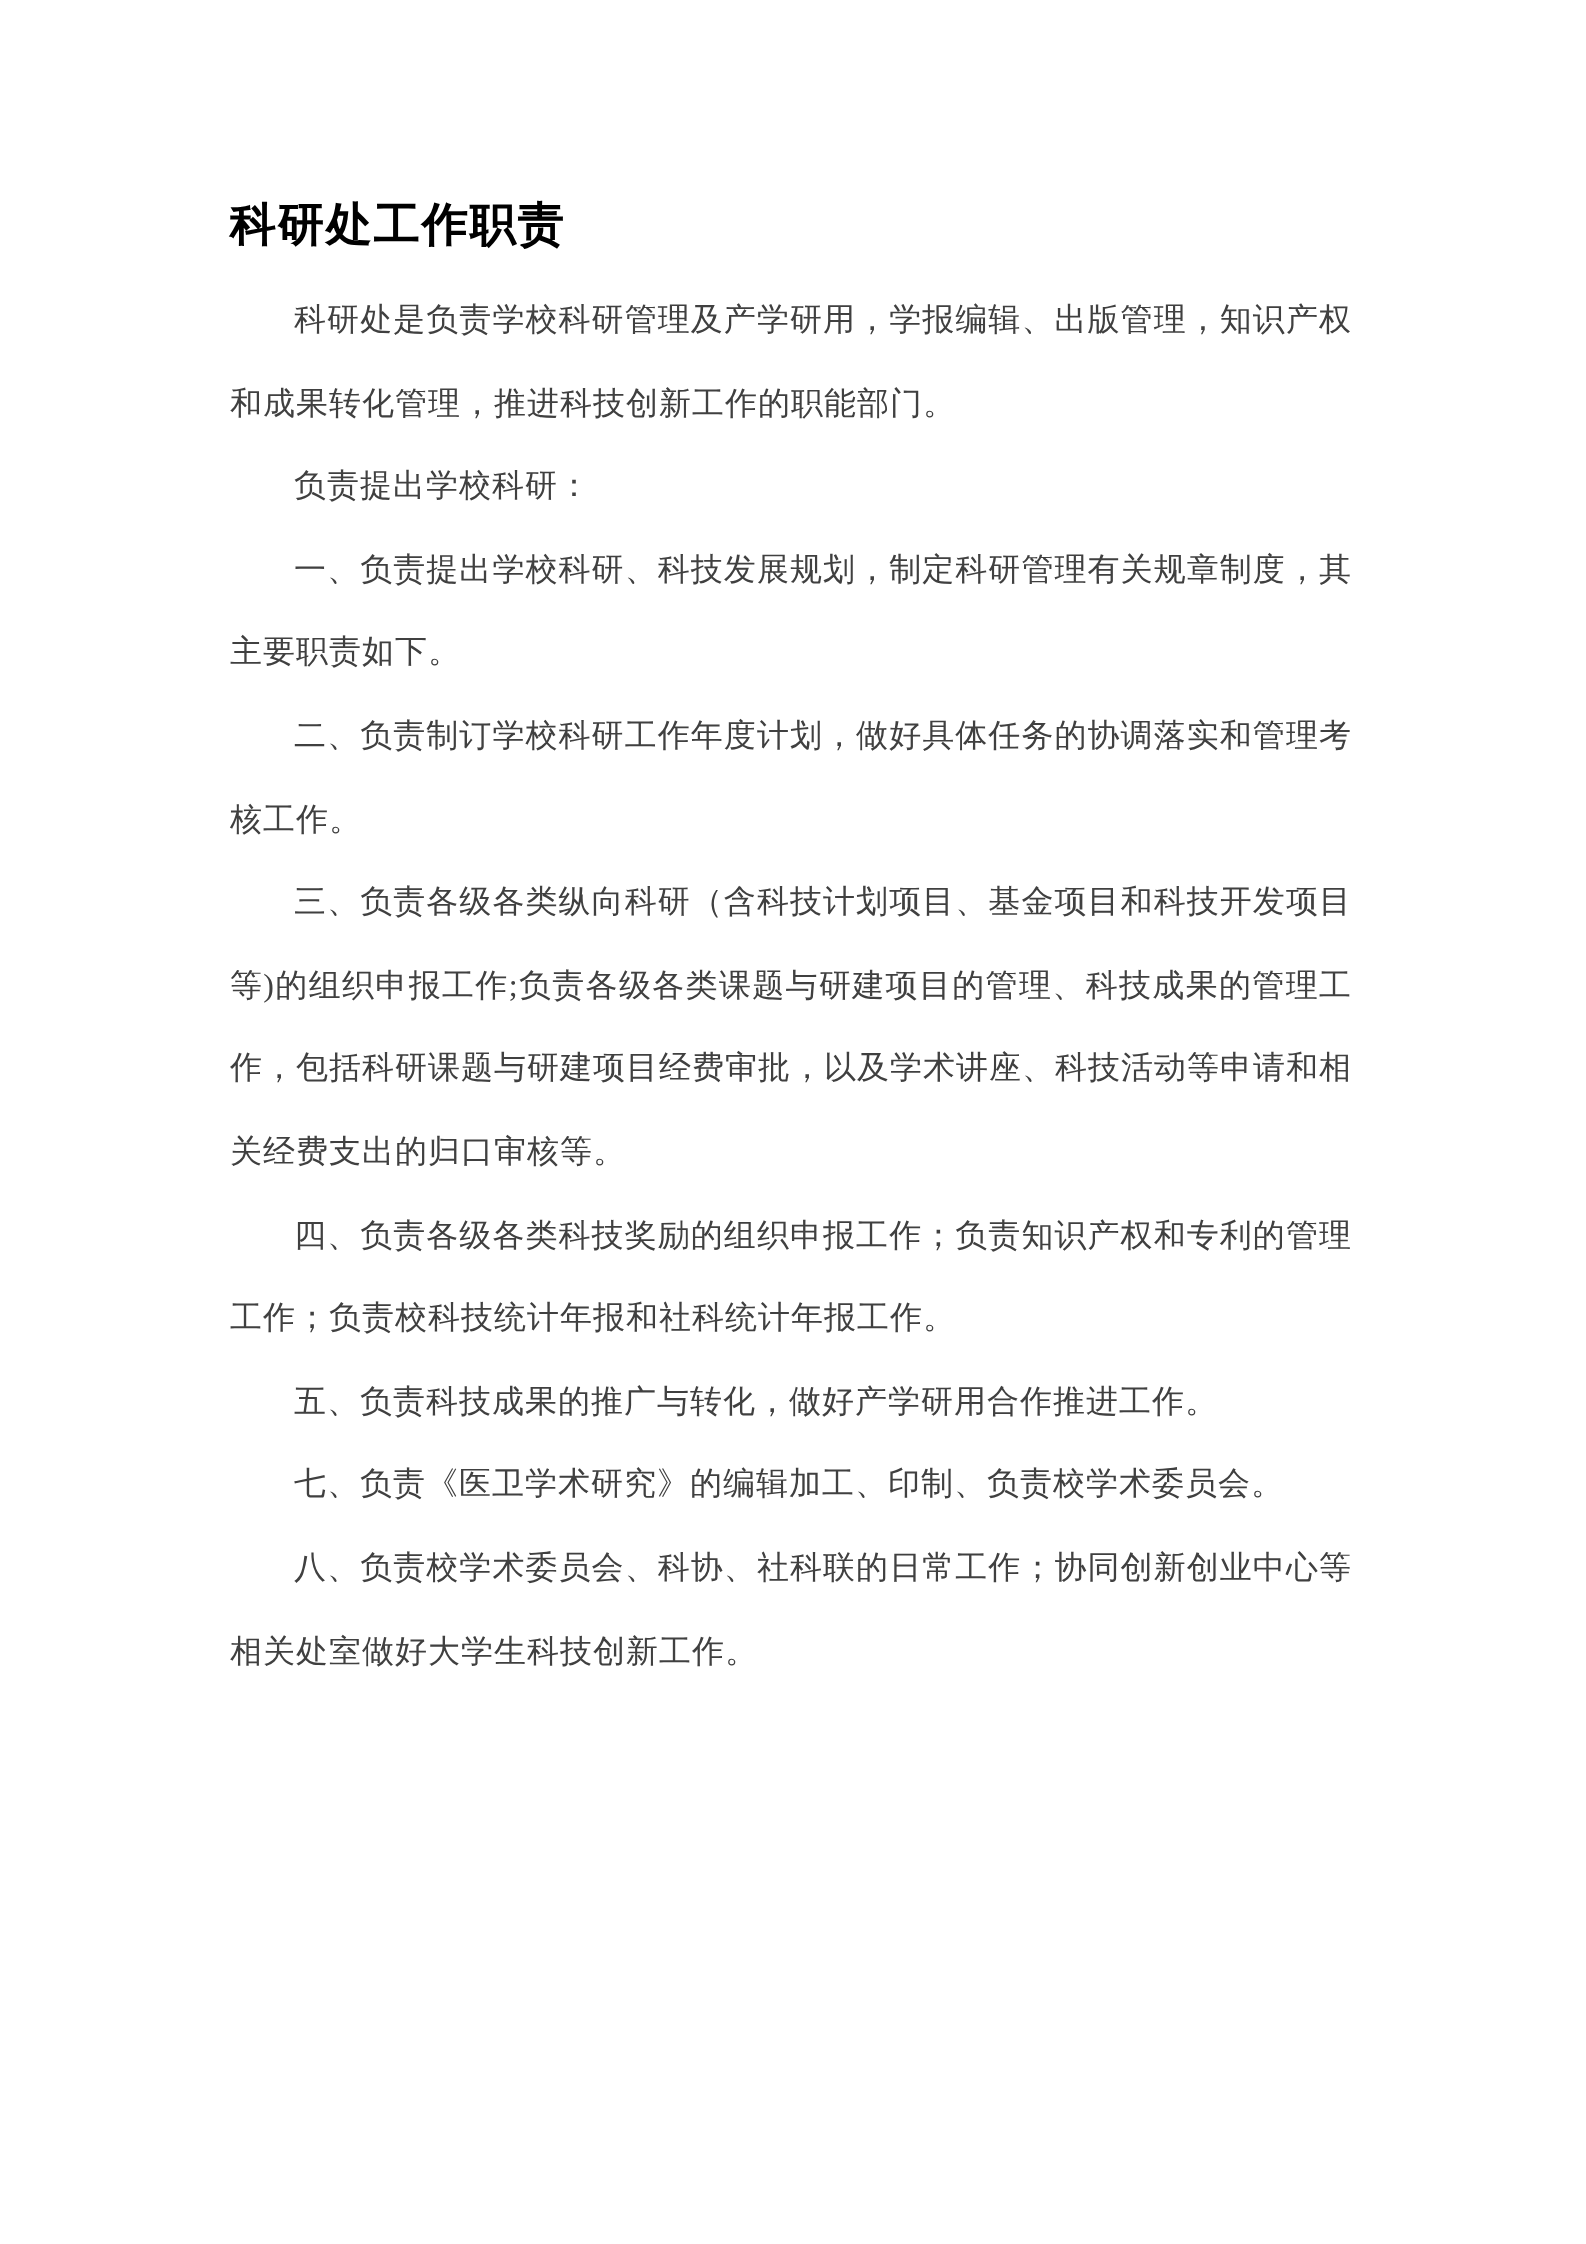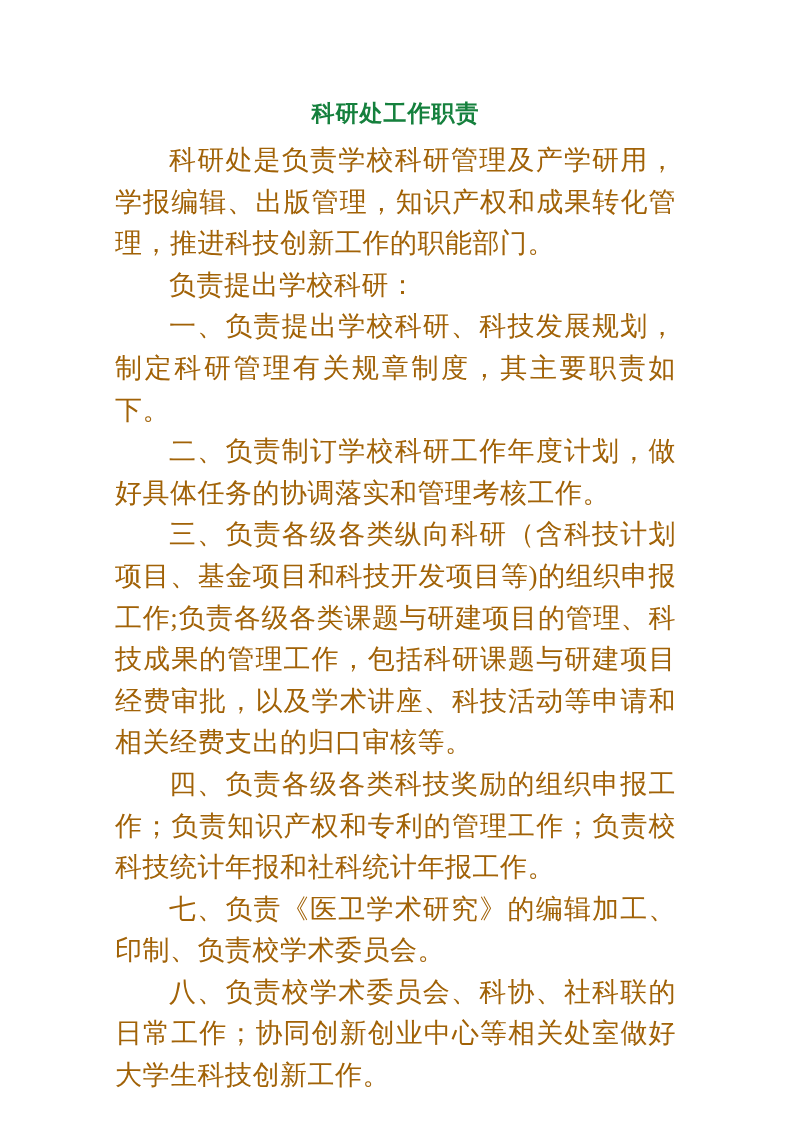--- a/index.html
+++ b/index.html
@@ -17,34 +17,34 @@
     font-family: "Liberation Serif", serif;
   }
   .content {
     position: absolute;
     top: 98px;
     left: 115px;
     width: 561px;
   }
   .doc-title {
     margin: 0 0 10px 0;
-    text-align: center;
-    font-family: Liberation Serif, serif;
+    text-align: left;
+    font-family: Liberation Mono, monospace;
     font-weight: bold;
     font-size: 23px;
     line-height: 32px;
-    color: #15803d;
+    color: #000000;
     letter-spacing: 1px;
   }
   .para {
     margin: 0;
     text-indent: 2em;
-    font-size: 27px;
+    font-size: 16px;
     line-height: 41.6px;
-    color: #a16207;
+    color: #404040;
     text-align: justify;
     letter-spacing: 0.5px;
   }
 </style>
 </head>
 <body>
 
 <div class="page">
   <div class="content">
     <h1 class="doc-title">科研处工作职责</h1>
@@ -54,20 +54,21 @@
     <p class="para">负责提出学校科研：</p>
 
     <p class="para">一、负责提出学校科研、科技发展规划，制定科研管理有关规章制度，其主要职责如下。</p>
 
     <p class="para">二、负责制订学校科研工作年度计划，做好具体任务的协调落实和管理考核工作。</p>
 
     <p class="para">三、负责各级各类纵向科研（含科技计划项目、基金项目和科技开发项目等)的组织申报工作;负责各级各类课题与研建项目的管理、科技成果的管理工作，包括科研课题与研建项目经费审批，以及学术讲座、科技活动等申请和相关经费支出的归口审核等。</p>
 
     <p class="para">四、负责各级各类科技奖励的组织申报工作；负责知识产权和专利的管理工作；负责校科技统计年报和社科统计年报工作。</p>
 
+    <p class="para">五、负责科技成果的推广与转化，做好产学研用合作推进工作。</p>
 
 
     <p class="para">七、负责《医卫学术研究》的编辑加工、印制、负责校学术委员会。</p>
 
     <p class="para">八、负责校学术委员会、科协、社科联的日常工作；协同创新创业中心等相关处室做好大学生科技创新工作。</p>
 
   </div>
 </div>
 
 </body></html>

